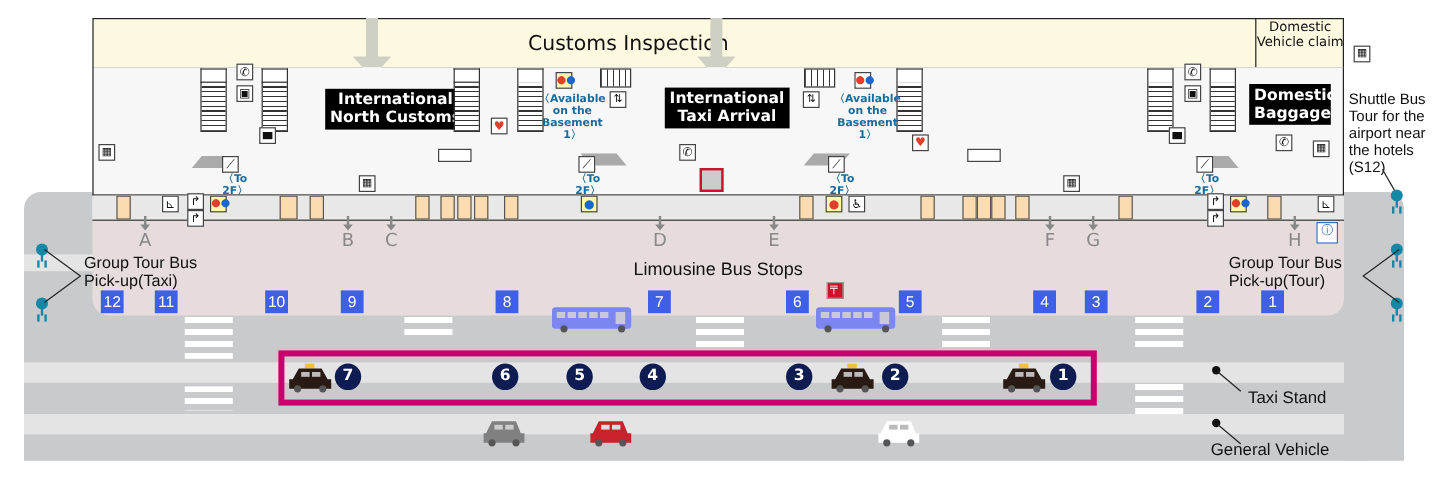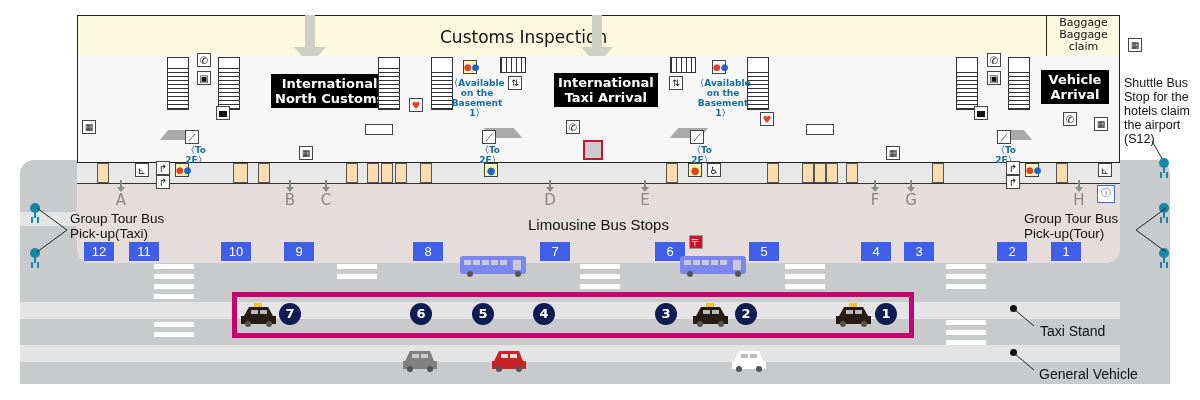--- a/index.html
+++ b/index.html
@@ -17,21 +17,21 @@
   .black-label{position:absolute;background:#000;color:#fff;font-weight:bold;font-size:13px;line-height:15px;text-align:center;padding:2px 4px;}
   .stair{position:absolute;width:22px;height:42px;border:1px solid #333;background:repeating-linear-gradient(#fff 0 3px,#333 3px 4px);box-sizing:border-box;}
   .stair-top{position:absolute;width:22px;height:12px;background:#fff;border:1px solid #333;border-bottom:none;box-sizing:border-box;}
   .icon-box{position:absolute;width:14px;height:14px;border:1px solid #444;background:#fff;font-size:10px;line-height:13px;text-align:center;color:#111;box-sizing:border-box;}
   .icon-box.yellow{background:#fff7b0;}
   .blue-note{position:absolute;color:#1a6b9a;font-weight:bold;font-size:9px;line-height:10px;text-align:center;}
   .shop{position:absolute;width:12px;height:20px;background:#fbdcb0;border:1px solid #555;box-sizing:border-box;}
   .exit-lbl{position:absolute;font-size:15px;color:#888;width:16px;text-align:center;}
   .exit-arrow{position:absolute;width:2px;height:8px;background:#888;}
   .exit-arrow::after{content:"";position:absolute;left:-3px;top:7px;border-left:4px solid transparent;border-right:4px solid transparent;border-top:5px solid #888;}
-  .stop-num{position:absolute;width:30px;height:19px;background:#3f5fe8;color:#fff;font-size:13px;line-height:19px;text-align:center;font-family:"Liberation Sans",sans-serif;}
+  .stop-num{position:absolute;width:19px;height:19px;background:#3f5fe8;color:#fff;font-size:13px;line-height:19px;text-align:center;font-family:"Liberation Sans",sans-serif;}
   .crosswalk{position:absolute;width:40px;background:repeating-linear-gradient(#fff 0 5px,transparent 5px 10px);}
   .taxi-box{position:absolute;left:232px;top:292px;width:682px;height:46px;border:5px solid #c8006e;box-sizing:border-box;}
   .taxi-num{position:absolute;width:22px;height:22px;border-radius:50%;background:#0e1c52;color:#fff;font-weight:bold;font-size:13px;line-height:22px;text-align:center;}
   .lbl{position:absolute;color:#111;font-family:"Liberation Sans",sans-serif;}
   .pin{position:absolute;width:12px;height:16px;}
   .pin::before{content:"";position:absolute;left:1px;top:0;width:10px;height:10px;border-radius:50%;background:#1488a6;}
   .pin::after{content:"";position:absolute;left:5px;top:9px;width:2px;height:6px;background:#1488a6;box-shadow:-3px 5px 0 0 #1488a6,3px 5px 0 0 #1488a6;}
   .dot{position:absolute;width:7px;height:7px;border-radius:50%;background:#111;}
 </style>
 </head>
@@ -48,21 +48,21 @@
 <div class="crosswalk" style="left:154px;top:264px;height:35px;"></div>
 <div class="crosswalk" style="left:154px;top:322px;height:20px;"></div>
 <div class="crosswalk" style="left:337px;top:264px;height:20px;"></div>
 <div class="crosswalk" style="left:580px;top:264px;height:30px;"></div>
 <div class="crosswalk" style="left:785px;top:264px;height:30px;"></div>
 <div class="crosswalk" style="left:946px;top:264px;height:30px;"></div>
 <div class="crosswalk" style="left:946px;top:320px;height:25px;"></div>
 
 <div class="customs"></div>
 <div class="customs-label">Customs Inspection</div>
-<div class="dom-baggage abs" style="left:1046px;top:15px;">Baggage Baggage claim</div>
+<div class="dom-baggage abs" style="left:1046px;top:15px;">Domestic Vehicle claim</div>
 
 <svg class="abs" style="left:292px;top:15px;" width="36" height="52">
     <rect x="13" y="0" width="10" height="34" fill="#cfd0c4"></rect>
     <polygon points="2,32 34,32 18,50" fill="#cfd0c4"></polygon>
   </svg>
 <svg class="abs" style="left:579px;top:15px;" width="36" height="52">
     <rect x="13" y="0" width="10" height="34" fill="#cfd0c4"></rect>
     <polygon points="2,32 34,32 18,50" fill="#cfd0c4"></polygon>
   </svg>
 
@@ -70,22 +70,22 @@
 
 <div class="black-label" style="left:271px;top:74px;">
   <div>International</div>
   <div>North Customs</div>
 </div>
 <div class="black-label" style="left:554px;top:73px;">
   <div>International</div>
   <div>Taxi Arrival</div>
 </div>
 <div class="black-label" style="left:1041px;top:70px;width:60px;">
-  <div>Vehicle</div>
-  <div>Arrival</div>
+  <div>Domestic</div>
+  <div>Baggage</div>
 </div>
 
 <div class="stair-top" style="left:167px;top:57px;"></div>
 <div class="stair" style="left:167px;top:68px;"></div>
 <div class="stair-top" style="left:218px;top:57px;"></div>
 <div class="stair" style="left:218px;top:68px;"></div>
 <div class="stair-top" style="left:378px;top:57px;"></div>
 <div class="stair" style="left:431px;top:68px;"></div>
 <div class="stair-top" style="left:431px;top:57px;"></div>
 <div class="stair" style="left:378px;top:68px;"></div>
@@ -307,32 +307,32 @@
 <svg class="abs" style="left:1130px;top:206px;" width="40" height="50">
     <polyline points="36,2 6,24 36,46" fill="none" stroke="#222" stroke-width="1"></polyline>
   </svg>
 <div class="lbl" style="left:1024px;top:211px;font-size:13.5px;line-height:15px;">
   <div>Group Tour Bus</div>
   <div>Pick-up(Tour)</div>
 </div>
 
 <div class="lbl" style="left:1124px;top:76px;font-size:12.5px;line-height:14px;">
   <div>Shuttle Bus</div>
-  <div>Stop for the</div>
-  <div>hotels claim</div>
-  <div>the airport</div>
+  <div>Tour for the</div>
+  <div>airport near</div>
+  <div>the hotels</div>
   <div>(S12)</div>
 </div>
 <svg class="abs" style="left:1150px;top:140px;" width="20" height="26">
     <line x1="2" y1="1" x2="14" y2="22" stroke="#222" stroke-width="1"></line>
   </svg>
 <div class="pin" style="left:1158px;top:158px;"></div>
 
 <div class="dot" style="left:1010px;top:305px;"></div>
 <svg class="abs" style="left:1014px;top:309px;" width="24" height="20">
     <line x1="1" y1="1" x2="20" y2="17" stroke="#222" stroke-width="1"></line>
   </svg>
 <div class="lbl" style="left:1040px;top:323px;font-size:14px;">Taxi Stand</div>
 <div class="dot" style="left:1010px;top:349px;"></div>
 <svg class="abs" style="left:1014px;top:353px;" width="24" height="20">
     <line x1="1" y1="1" x2="20" y2="17" stroke="#222" stroke-width="1"></line>
   </svg>
-<div class="lbl" style="left:1039px;top:366px;font-size:14px;">General Vehicle</div>
+<div class="lbl" style="left:1009px;top:366px;font-size:14px;">General Vehicle</div>
 
 </body></html>

